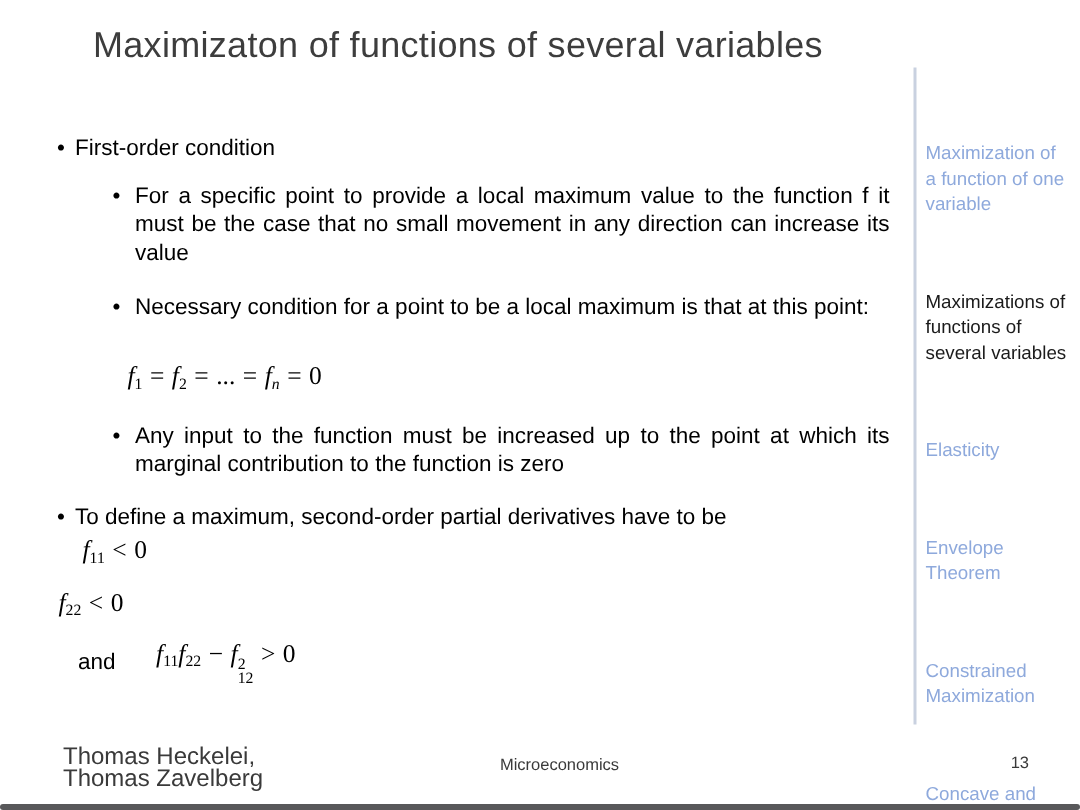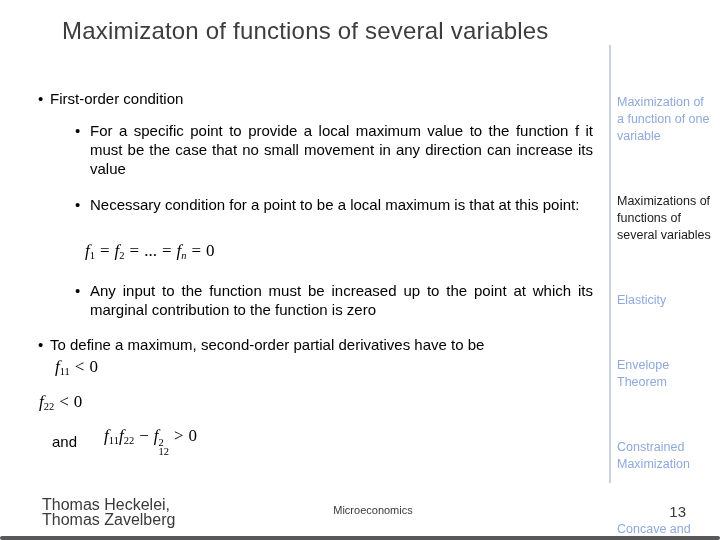--- a/index.html
+++ b/index.html
@@ -30,21 +30,21 @@
   .androw { position:absolute; display:flex; align-items:baseline; }
   .androw .and { font-family:"Liberation Sans", sans-serif; font-size:15px; margin-right:27px; }
   
   .divider { position:absolute; left:609px; top:45px; width:2px; height:438px; background:#c9d1e0; }
   .sidebar { position:absolute; left:617px; top:46px; width:94px; font-size:12.5px; line-height:17px; }
   .nav-item { color:#8ea9dc; margin-bottom:16px; cursor:pointer;margin-top:48px; }
   .nav-item.current { color:#1a1a1a; }
   
   .f-authors { position:absolute; left:42px; top:497px; font-size:16px; line-height:15px; color:#3a3a3a; }
   .f-course  { position:absolute; left:0; right:0; top:504px; text-align:center; font-size:11px; color:#3a3a3a;padding-left:26px; }
-  .f-page    { position:absolute; right:34px; top:503px; font-size:15px; color:#3a3a3a; }
+  .f-page    { position:absolute; right:34px; top:503px; font-size:11px; color:#3a3a3a; }
   .bottom-bar { position:absolute; left:0; right:0; bottom:0; height:4px; background:#58585a; border-radius:2px; }
 </style>
 </head>
 <body>
 
 <div class="slide">
 
   <div class="title">Maximizaton of functions of several variables</div>
 
   <div class="row lvl1" style="left:38px; top:89px; width:550px;">

